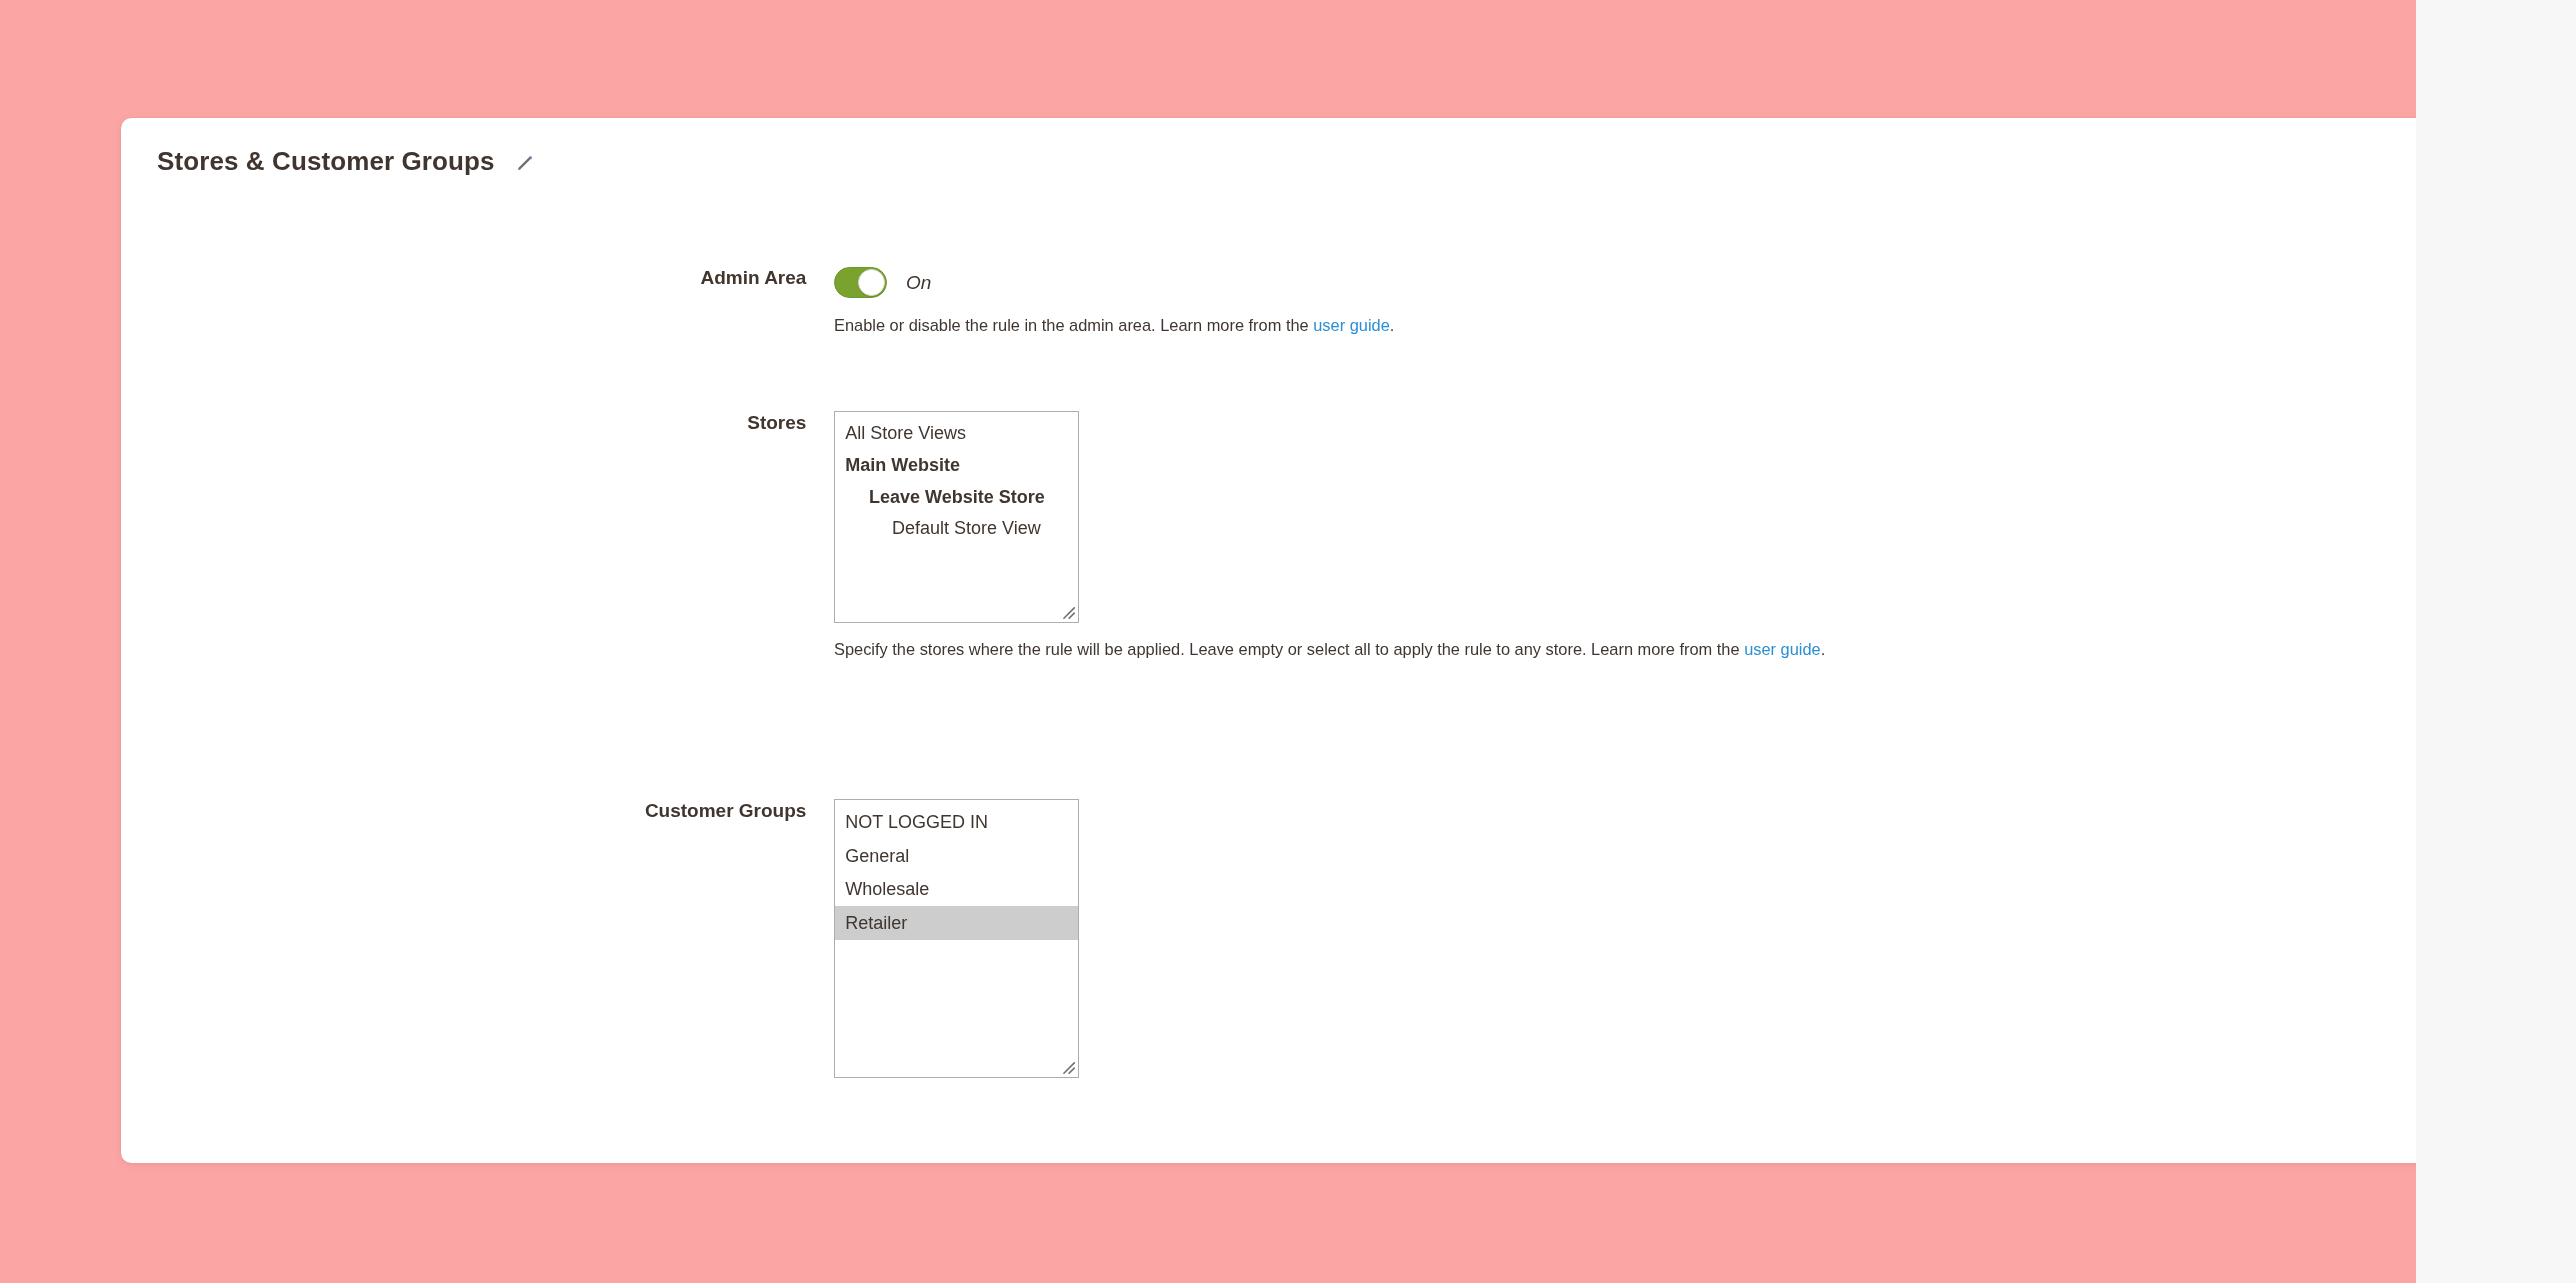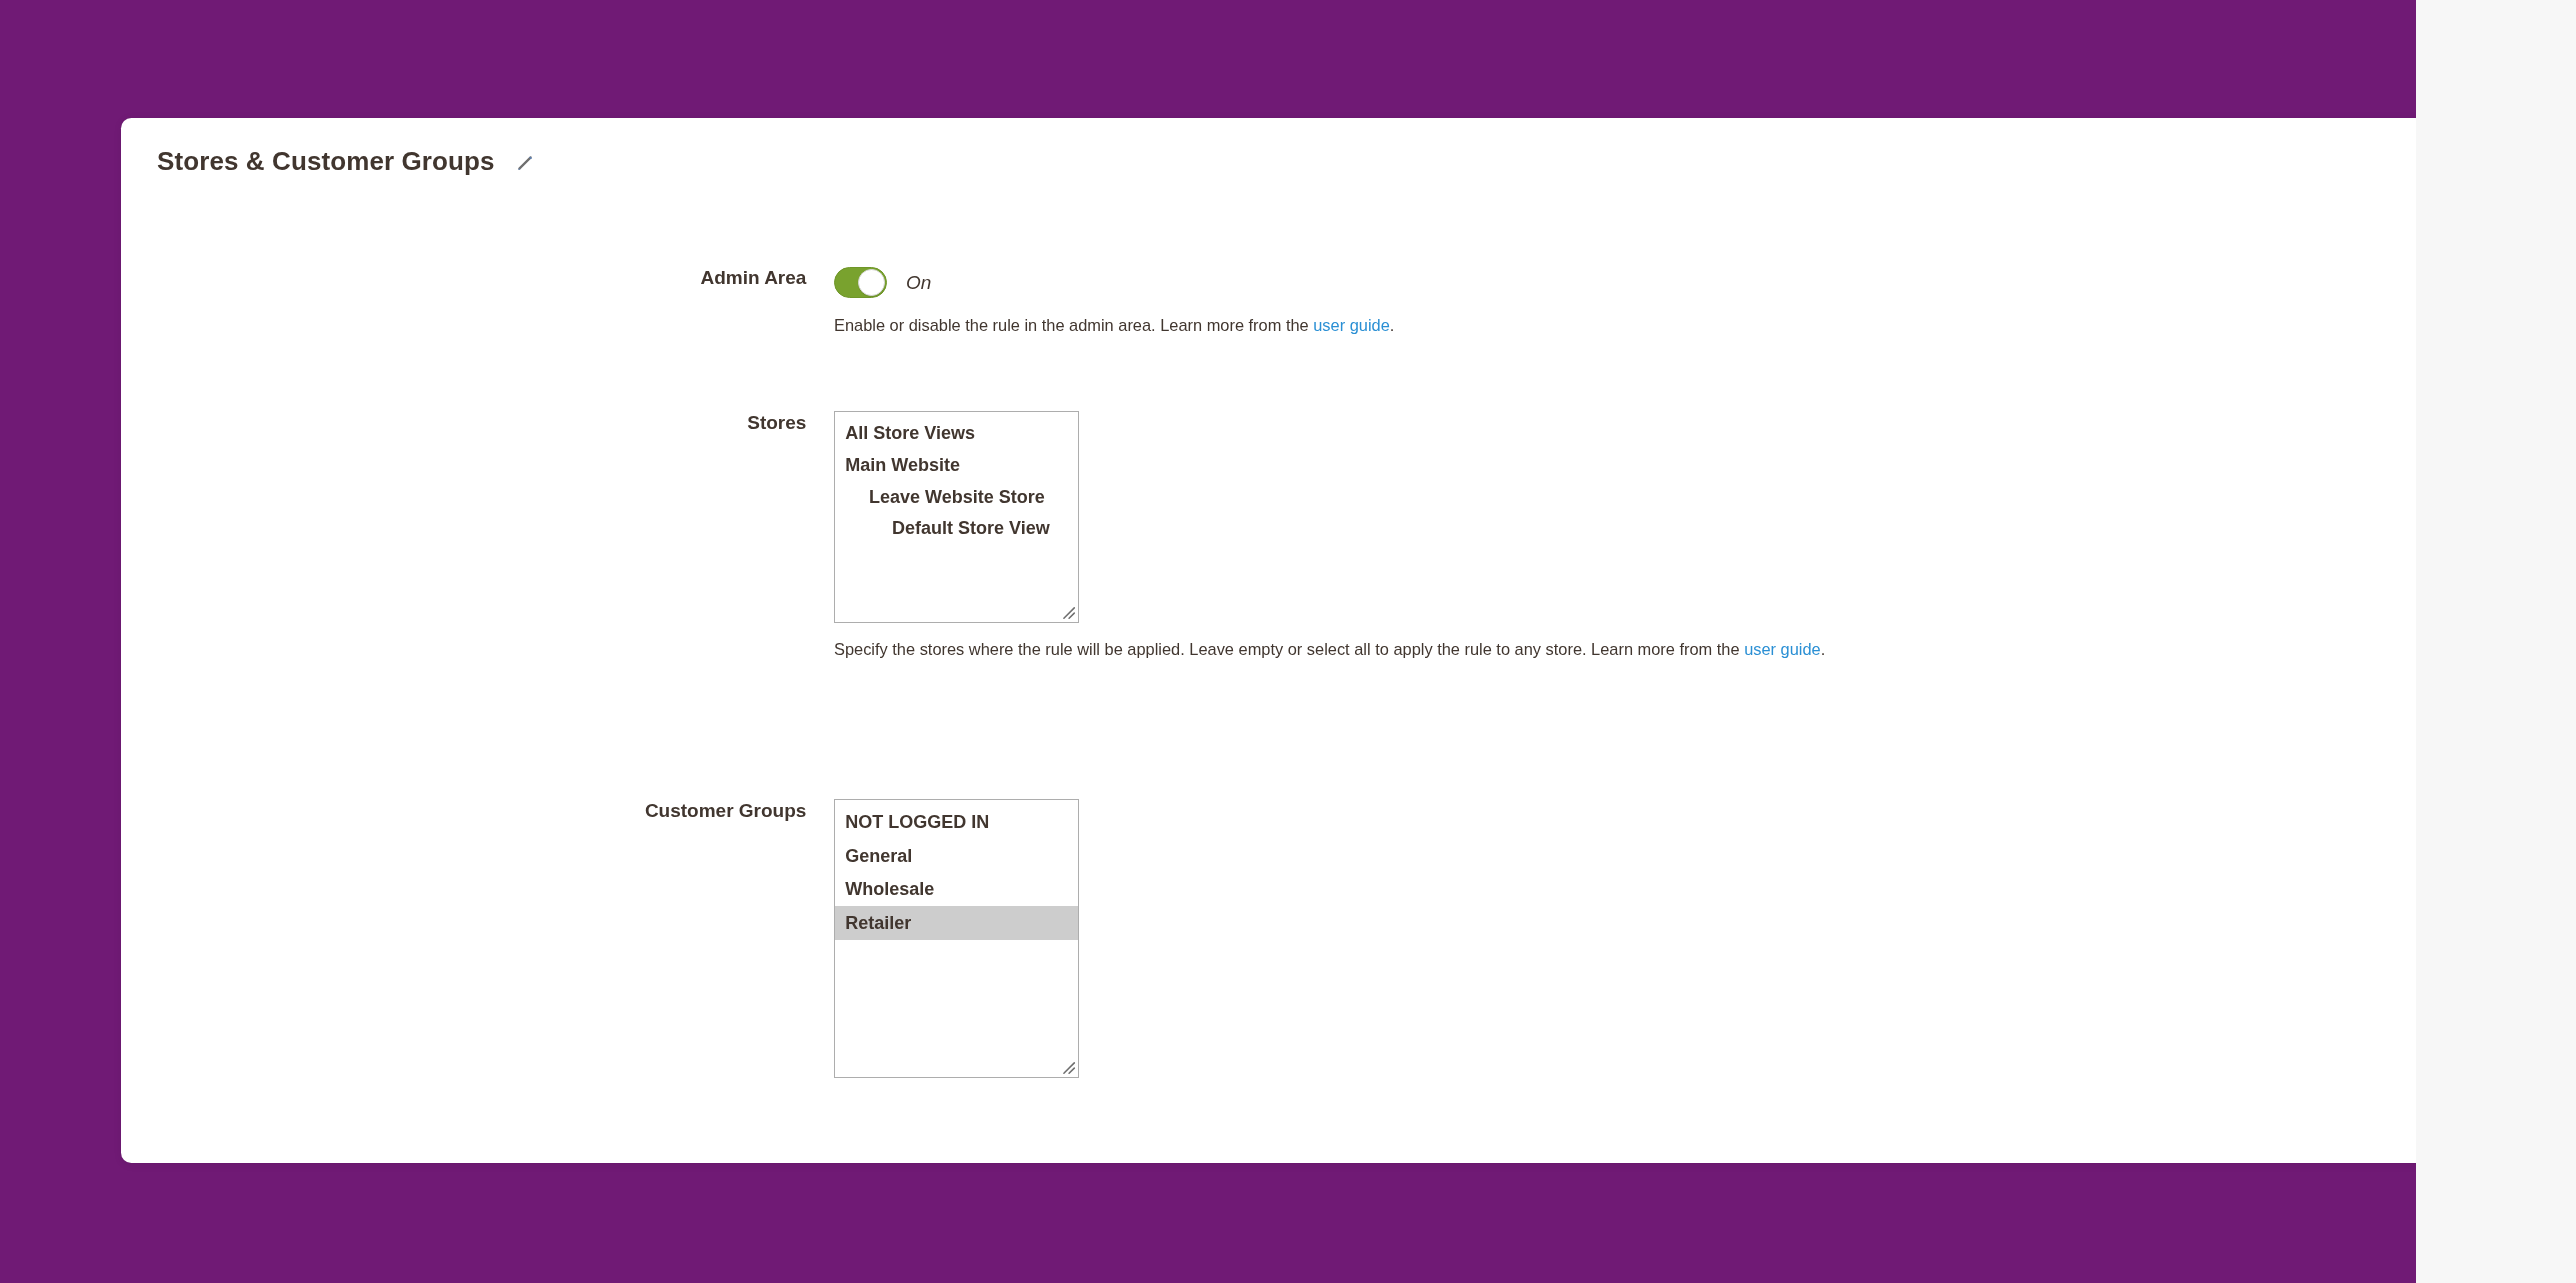--- a/index.html
+++ b/index.html
@@ -10,21 +10,21 @@
     height: 1284px;
     background: #f7f7f7;
     font-family: "Liberation Sans", sans-serif;
     -webkit-font-smoothing: antialiased;
   }
 
   .page {
     position: relative;
     width: 2416px;
     height: 1284px;
-    background: #701a75;
+    background: #fca5a5;
     overflow: hidden;
   }
 
   
   .card {
     position: absolute;
     left: 121px;
     top: 118px;
     width: 2326px;
     height: 1045px;
@@ -148,21 +148,20 @@
   }
   .multiselect.tall {
     height: 279px;
   }
   .opt {
     font-size: 18px;
     color: #41362f;
     line-height: 1;
     padding: 6.9px 5.2px 6.9px 10.3px;
     white-space: nowrap;
-    font-weight: bold;
   }
   .opt.lvl1 { padding-left: 10.3px; }
   .opt.lvl2 { padding-left: 10.3px; font-weight: bold; }
   .opt.lvl3 { padding-left: 34px; font-weight: bold; }
   .opt.lvl4 { padding-left: 57px; }
   .opt.selected {
     background: #cdcdcd;
   }
   .opt.groups {
     padding: 7.8px 5.2px 7.8px 10.3px;

